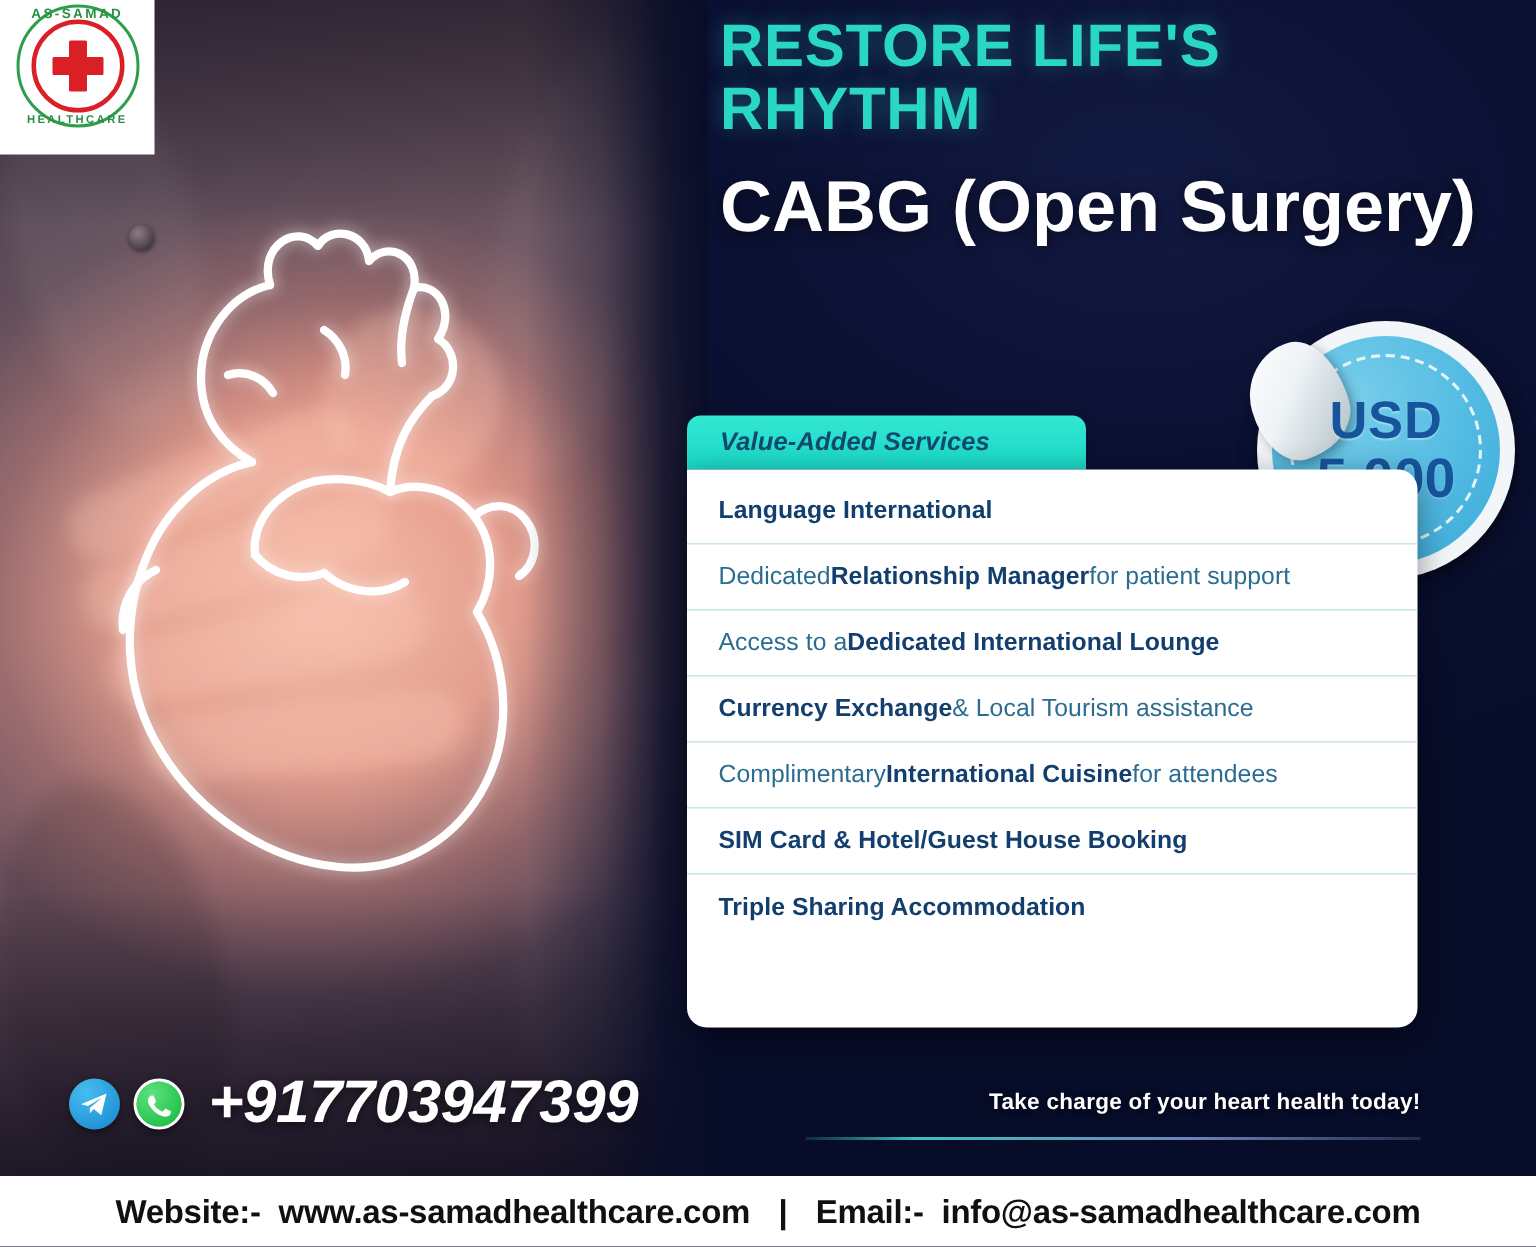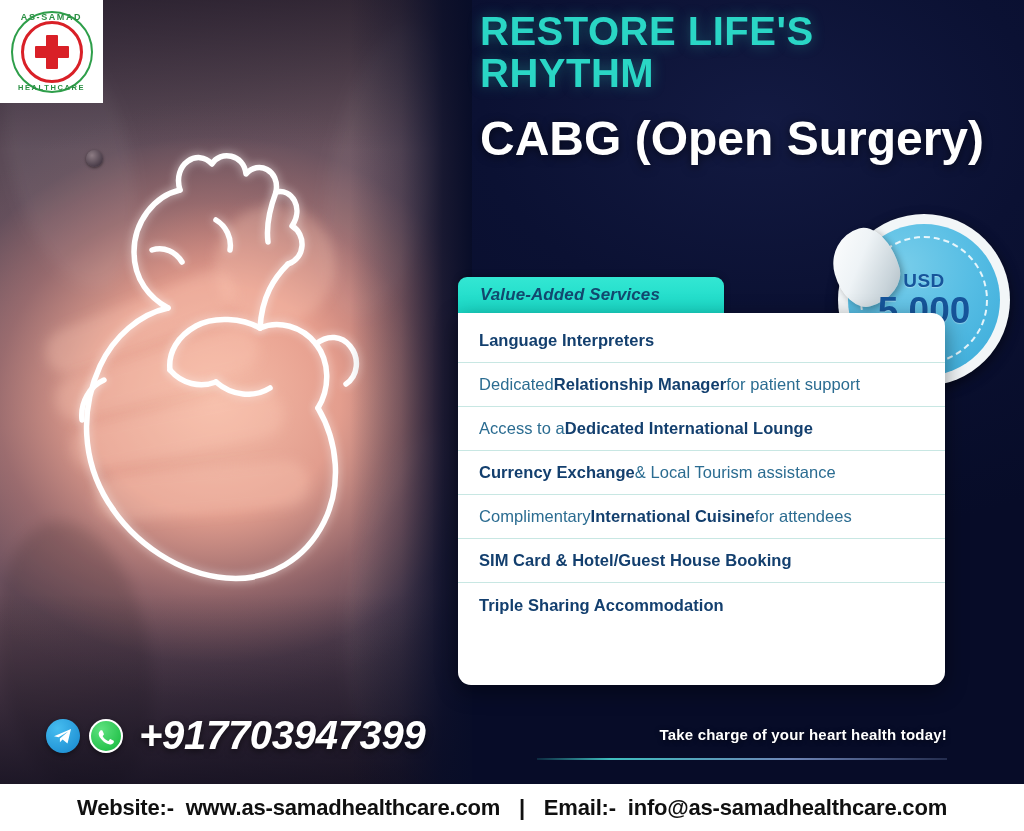--- a/index.html
+++ b/index.html
@@ -70,21 +70,21 @@
   }
   
   .photo-fade {
     position:absolute; left:350px; top:0; width:122px; height:784px;
     background:linear-gradient(90deg,rgba(8,13,40,0) 0%,rgba(8,13,40,0.35) 42%,rgba(8,13,40,0.85) 76%,#080d28 100%);
   }
 
   
   .logo-box {
     position:absolute; left:0; top:0; width:103px; height:103px;
-    background:#ffffff; display:flex; align-items:center; justify-content:center;
+    background:#ffffff; display:flex; align-items:flex-start; justify-content:center;
   }
   .logo-mark { position:relative; width:88px; height:88px; }
   .logo-ring {
     position:absolute; inset:3px; border-radius:50%;
     border:2px solid #2e9e4a;
   }
   .logo-ring-inner {
     position:absolute; inset:13px; border-radius:50%;
     border:3px solid #d92027; background:#ffffff;
   }
@@ -144,21 +144,21 @@
     border-radius:56% 44% 60% 40% / 48% 62% 38% 52%;
     transform:rotate(-16deg);
     box-shadow:2px 3px 7px rgba(0,0,0,0.32);
   }
   .sticker-text {
     position:absolute; inset:0; display:flex; flex-direction:column;
     align-items:center; justify-content:center;
     color:#16559b; font-weight:bold; line-height:1.0;
     text-shadow:0 1px 1px rgba(255,255,255,0.35);
   }
-  .sticker-cur { font-size:19px; letter-spacing:0.5px; }
+  .sticker-cur { font-size:35px; letter-spacing:0.5px; }
   .sticker-amt { font-size:37px; margin-top:2px; letter-spacing:0px; }
 
   
   .card-tab {
     position:absolute; left:458px; top:277px; width:266px; height:36px;
     background:linear-gradient(180deg,#33e7d3 0%,#19d8c6 100%);
     border-radius:9px 9px 0 0;
     display:flex; align-items:center;
     box-shadow:0 -1px 6px rgba(0,0,0,0.25);
   }
@@ -300,21 +300,21 @@
       <div class="sticker-amt">5,000</div>
     </div>
   </div>
 
   <div class="card-tab">
     <div class="card-tab-label">Value-Added Services</div>
   </div>
   <div class="card-body">
     <ul class="svc-list" id="svc-list">
         <li class="svc-item">
-          <b>Language Interpreters</b>
+          <b>Language International</b>
         </li>
         <li class="svc-item">
           <span class="rg">Dedicated </span>
           <b>Relationship Manager</b>
           <span class="rg"> for patient support</span>
         </li>
         <li class="svc-item">
           <span class="rg">Access to a </span>
           <b>Dedicated International Lounge</b>
         </li>

